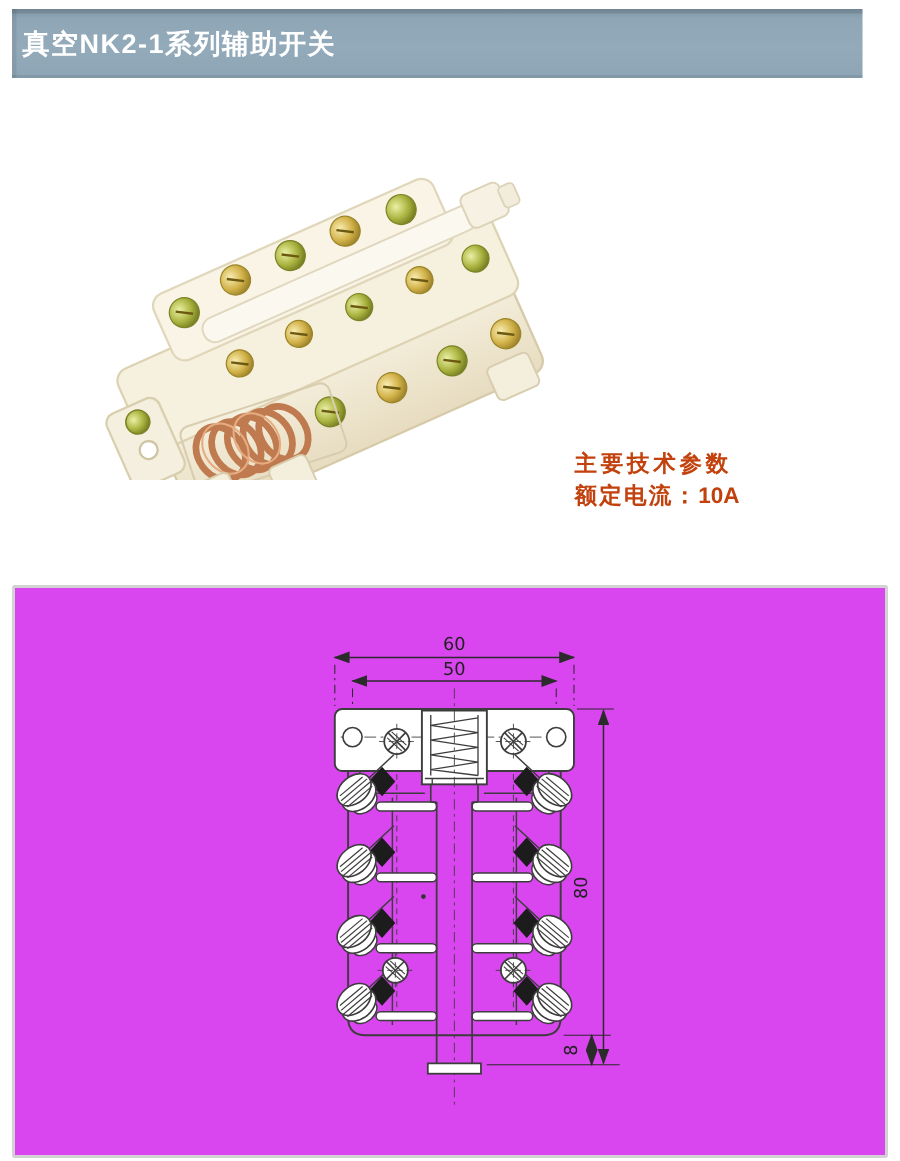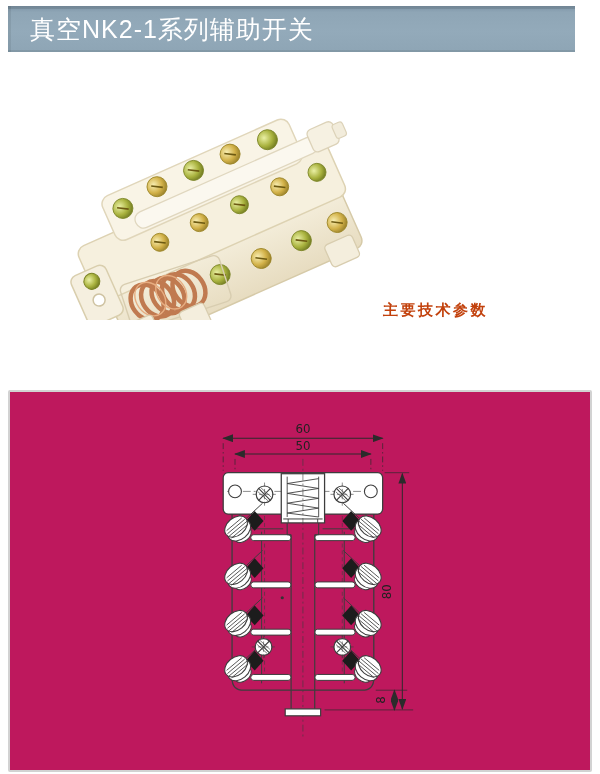--- a/index.html
+++ b/index.html
@@ -8,32 +8,32 @@
     font-family:"Liberation Sans","DejaVu Sans",sans-serif;
     overflow:hidden;
   }
   .banner{
     position:absolute;left:8px;top:6px;width:567px;height:46px;
     background:linear-gradient(180deg,#7e95a6 0%,#8fa6b6 14%,#93aaba 55%,#8ea5b5 100%);
     box-shadow:inset 0 3px 0 rgba(0,0,0,0.10),inset 3px 0 0 rgba(0,0,0,0.07),inset 0 -2px 0 rgba(0,0,0,0.08);
     display:flex;align-items:center;
   }
   .banner-title{
-    color:#ffffff;font-size:25px;font-weight:normal;letter-spacing:1px;
-    padding-left:22px;white-space:nowrap;
+    color:#ffffff;font-size:18px;font-weight:bold;letter-spacing:1px;
+    padding-left:7px;white-space:nowrap;
   }
   .photo{position:absolute;left:58px;top:62px;width:322px;height:258px;}
   .specs{position:absolute;left:383px;top:299px;width:214px;color:#c2410c;}
   .spec-heading{font-size:15px;font-weight:600;letter-spacing:2.5px;line-height:21px;}
   .spec-line{font-size:15px;font-weight:600;line-height:21px;white-space:nowrap;}
   .spec-line .zh{letter-spacing:1.5px;}
   .spec-line .latin{letter-spacing:0;}
   .drawing-box{
     position:absolute;left:8px;top:390px;width:580px;height:378px;
-    background:#be185d;border:2px solid #d2d2d2;border-radius:2px;
+    background:#d946ef;border:2px solid #d2d2d2;border-radius:2px;
   }
   .drawing-box svg{display:block;}
   text.dim{font-family:"DejaVu Sans","Liberation Sans",sans-serif;font-size:12px;fill:#222;}
 </style>
 </head>
 <body>
 
 <div>
 
   <header class="banner">
@@ -134,20 +134,21 @@
           <rect x="-122" y="42" width="27" height="23" rx="4"></rect>
           <rect x="-70" y="52" width="27" height="23" rx="4"></rect>
           <rect x="90" y="50" width="30" height="24" rx="4"></rect>
         </g>
       </g>
     </svg>
   </div>
 
   <section class="specs">
     <div class="spec-heading">主要技术参数</div>
+    <div class="spec-line"><span class="zh">额定电流：</span><span class="latin">10A</span></div>
   </section>
 
   <div class="drawing-box">
     <svg width="576" height="374" viewBox="0 0 582 380">
       <defs>
         <marker id="arr" markerWidth="11" markerHeight="8" refX="10" refY="4" orient="auto-start-reverse" markerUnits="userSpaceOnUse">
           <path d="M0,0 L11,4 L0,8 z" fill="#2b2b2b"></path>
         </marker>
         <g id="crossScrew">
           <circle r="8.5" fill="#ffffff" stroke="#3d3d3d" stroke-width="1.2"></circle>

